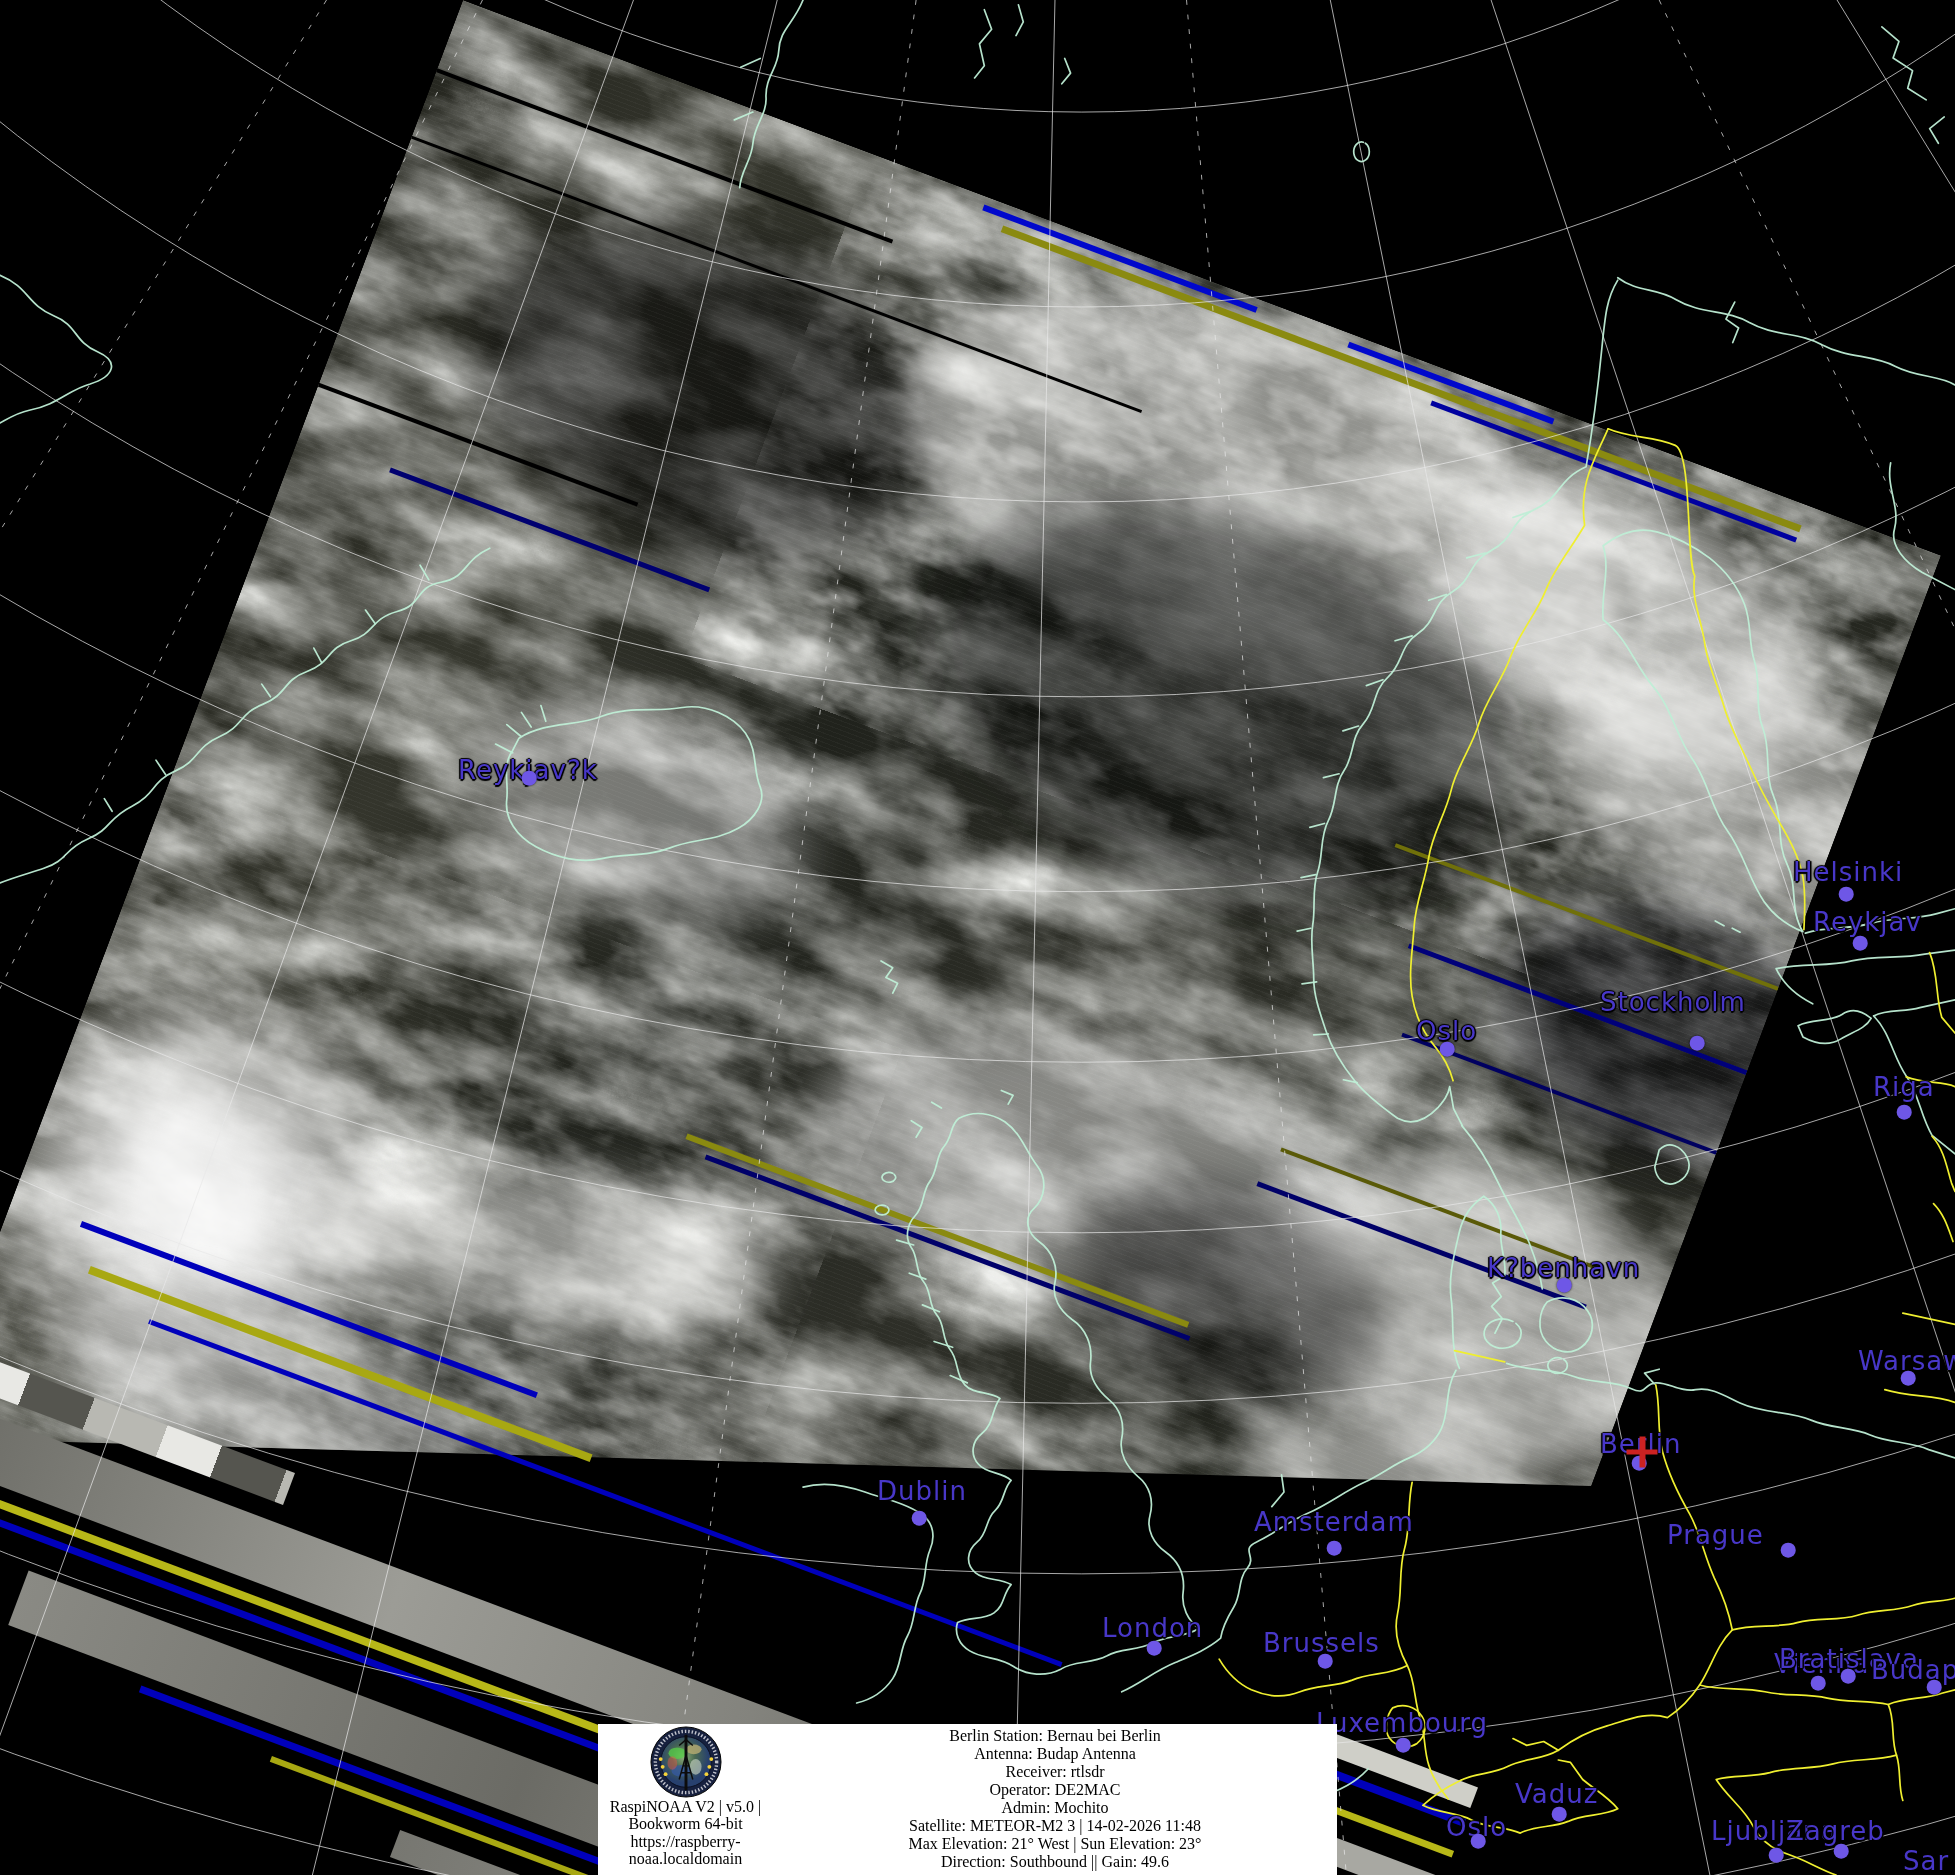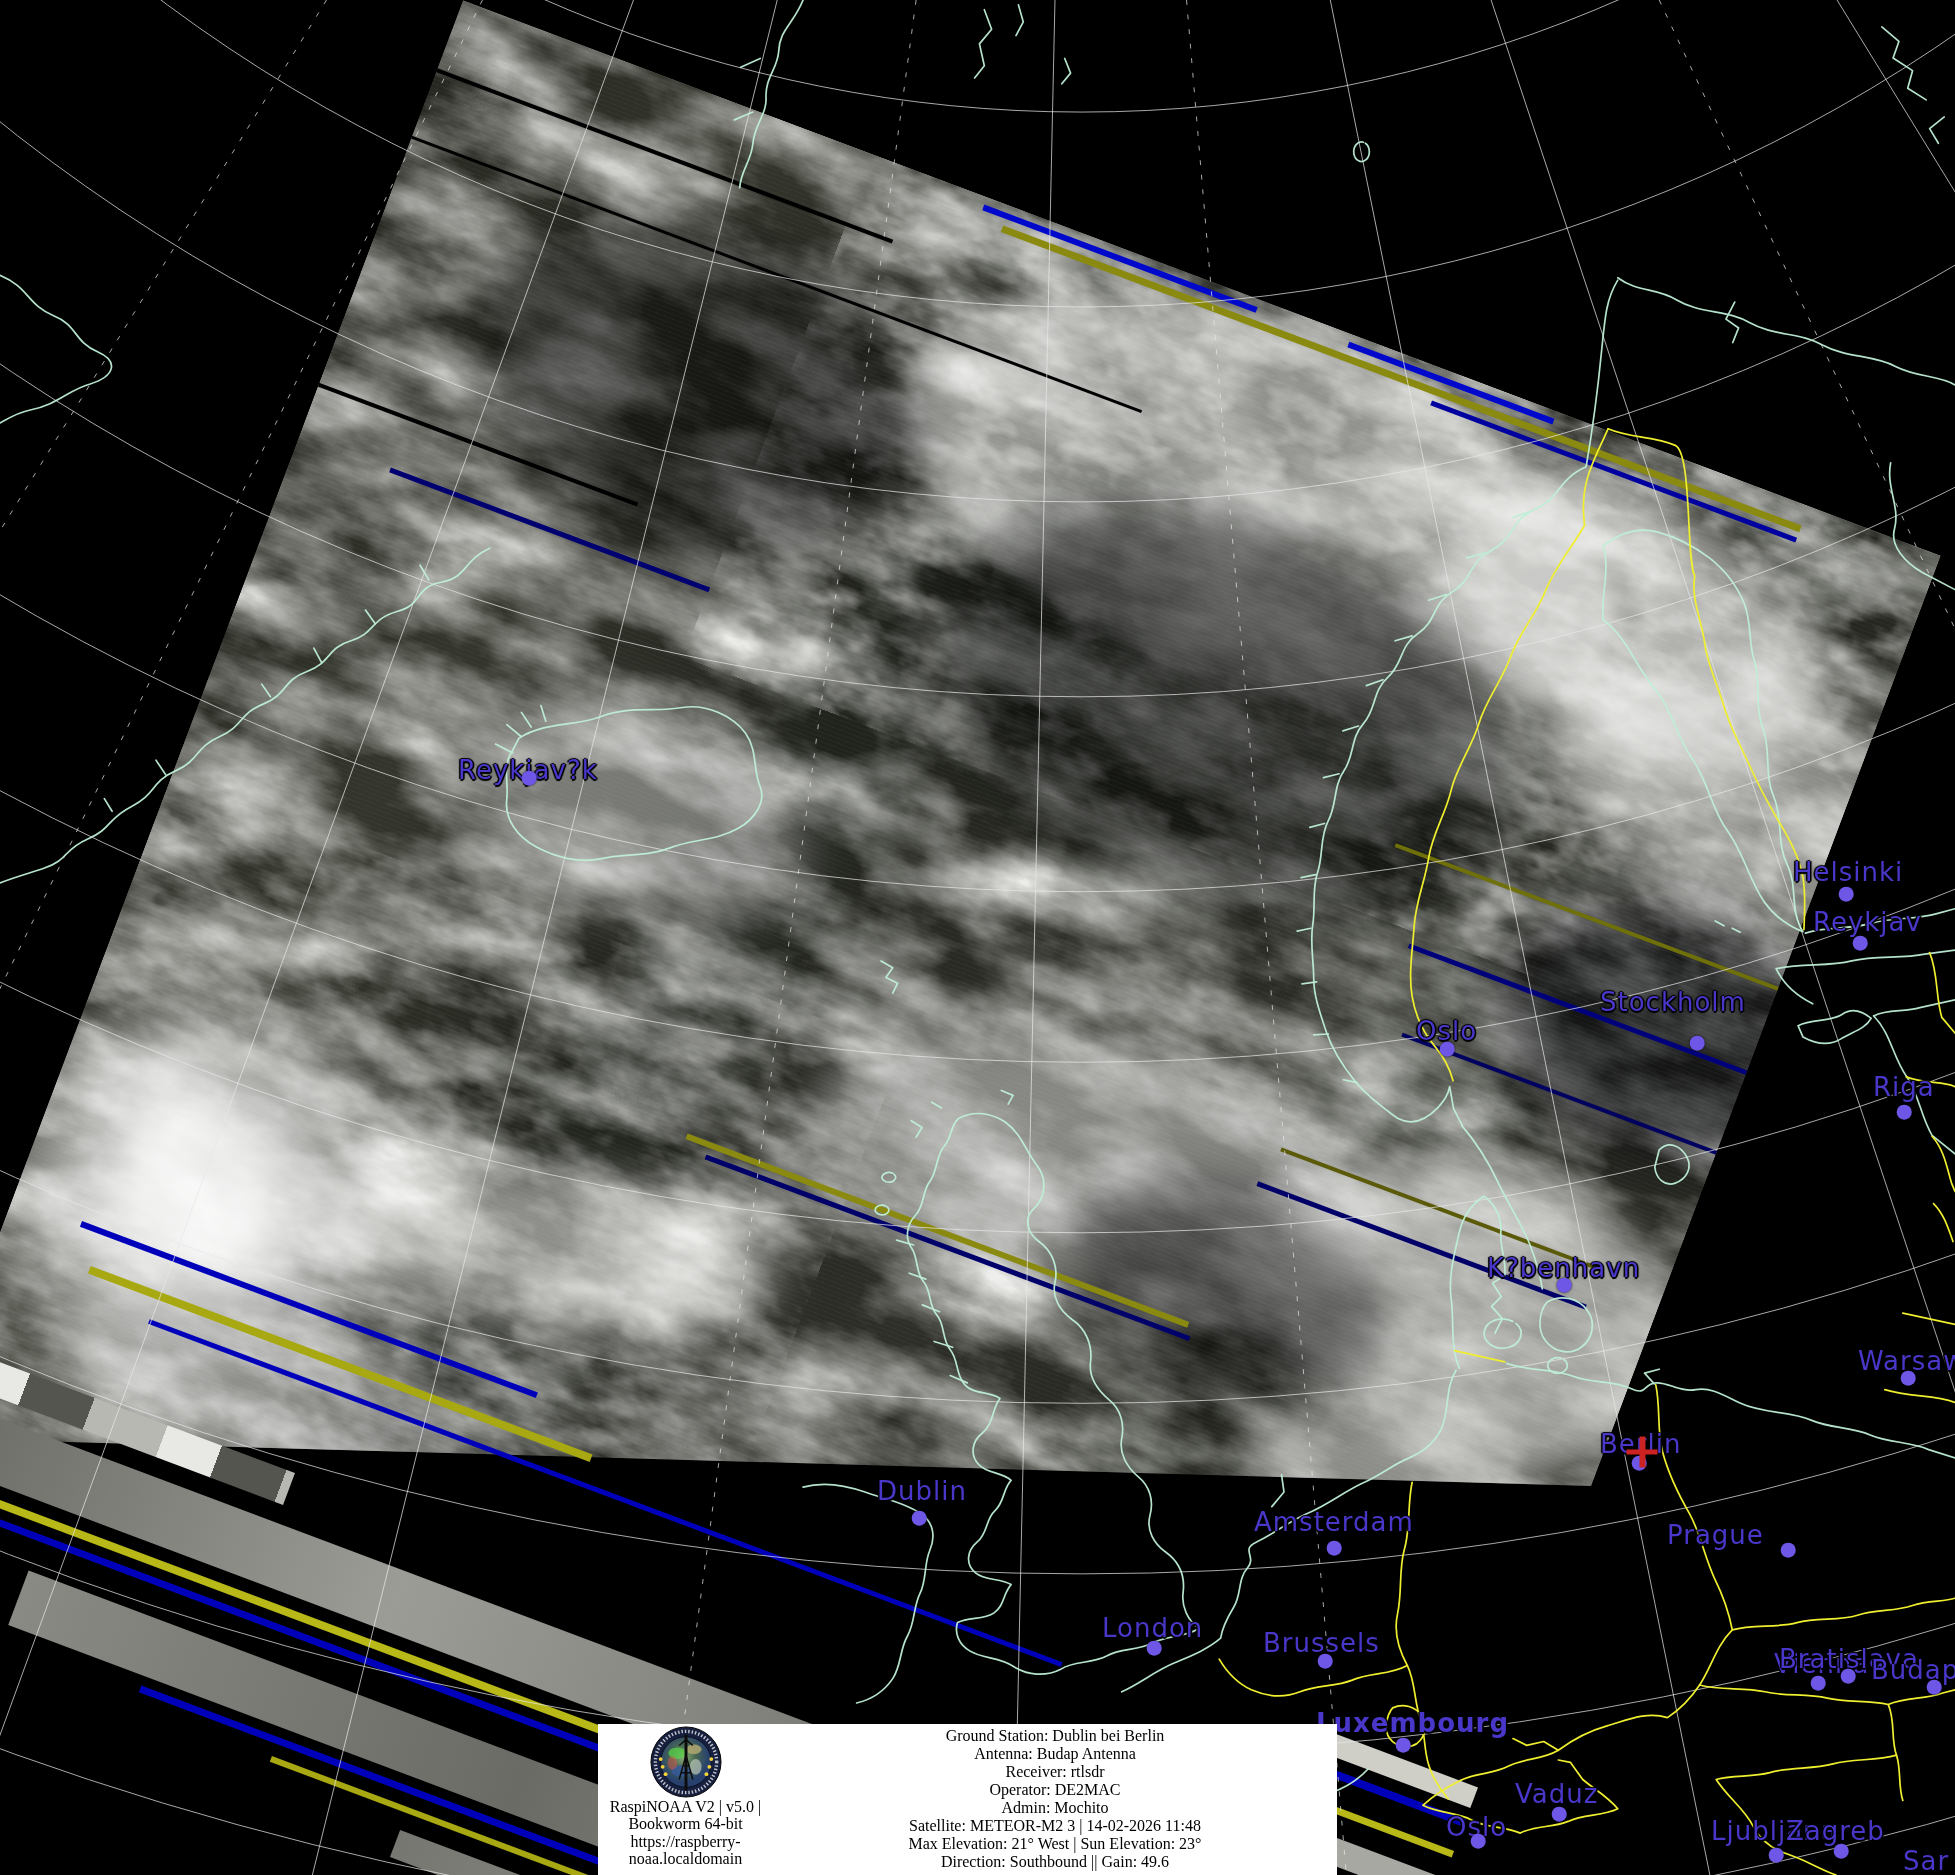--- a/index.html
+++ b/index.html
@@ -306,21 +306,21 @@
 
   </div>
 
   <div class="city">
     <span class="city-label" style="left: 1263px; top: 1628px;">Brussels</span>
     <span class="city-dot" style="left: 1325px; top: 1661px;"></span>
 
   </div>
 
   <div class="city">
-    <span class="city-label" style="left: 1316px; top: 1708px; font-weight: bold;">Luxembourg</span>
+    <span class="city-label" style="left: 1316px; top: 1708px;">Luxembourg</span>
     <span class="city-dot" style="left: 1403px; top: 1745px;"></span>
 
   </div>
 
   <div class="city">
     <span class="city-label" style="left: 1515px; top: 1779px;">Vaduz</span>
     <span class="city-dot" style="left: 1559px; top: 1814px;"></span>
 
   </div>
 
@@ -400,21 +400,21 @@
             <circle cx="122" cy="84" r="4"></circle>
             <circle cx="116" cy="99" r="4"></circle>
         </g>
       </svg>
       <div class="ib-line">RaspiNOAA V2 | v5.0 |</div>
       <div class="ib-line">Bookworm 64-bit</div>
       <div class="ib-line">https://raspberry-</div>
       <div class="ib-line">noaa.localdomain</div>
     </div>
     <div class="ib-right">
-      <div class="ib-line">Ground Station: Dublin bei Berlin</div>
+      <div class="ib-line">Berlin Station: Bernau bei Berlin</div>
       <div class="ib-line">Antenna: Budap Antenna</div>
       <div class="ib-line">Receiver: rtlsdr</div>
       <div class="ib-line">Operator: DE2MAC</div>
       <div class="ib-line">Admin: Mochito</div>
       <div class="ib-line">Satellite: METEOR-M2 3 | 14-02-2026 11:48</div>
       <div class="ib-line">Max Elevation: 21° West | Sun Elevation: 23°</div>
       <div class="ib-line">Direction: Southbound || Gain: 49.6</div>
     </div>
   </div>
 </div>

